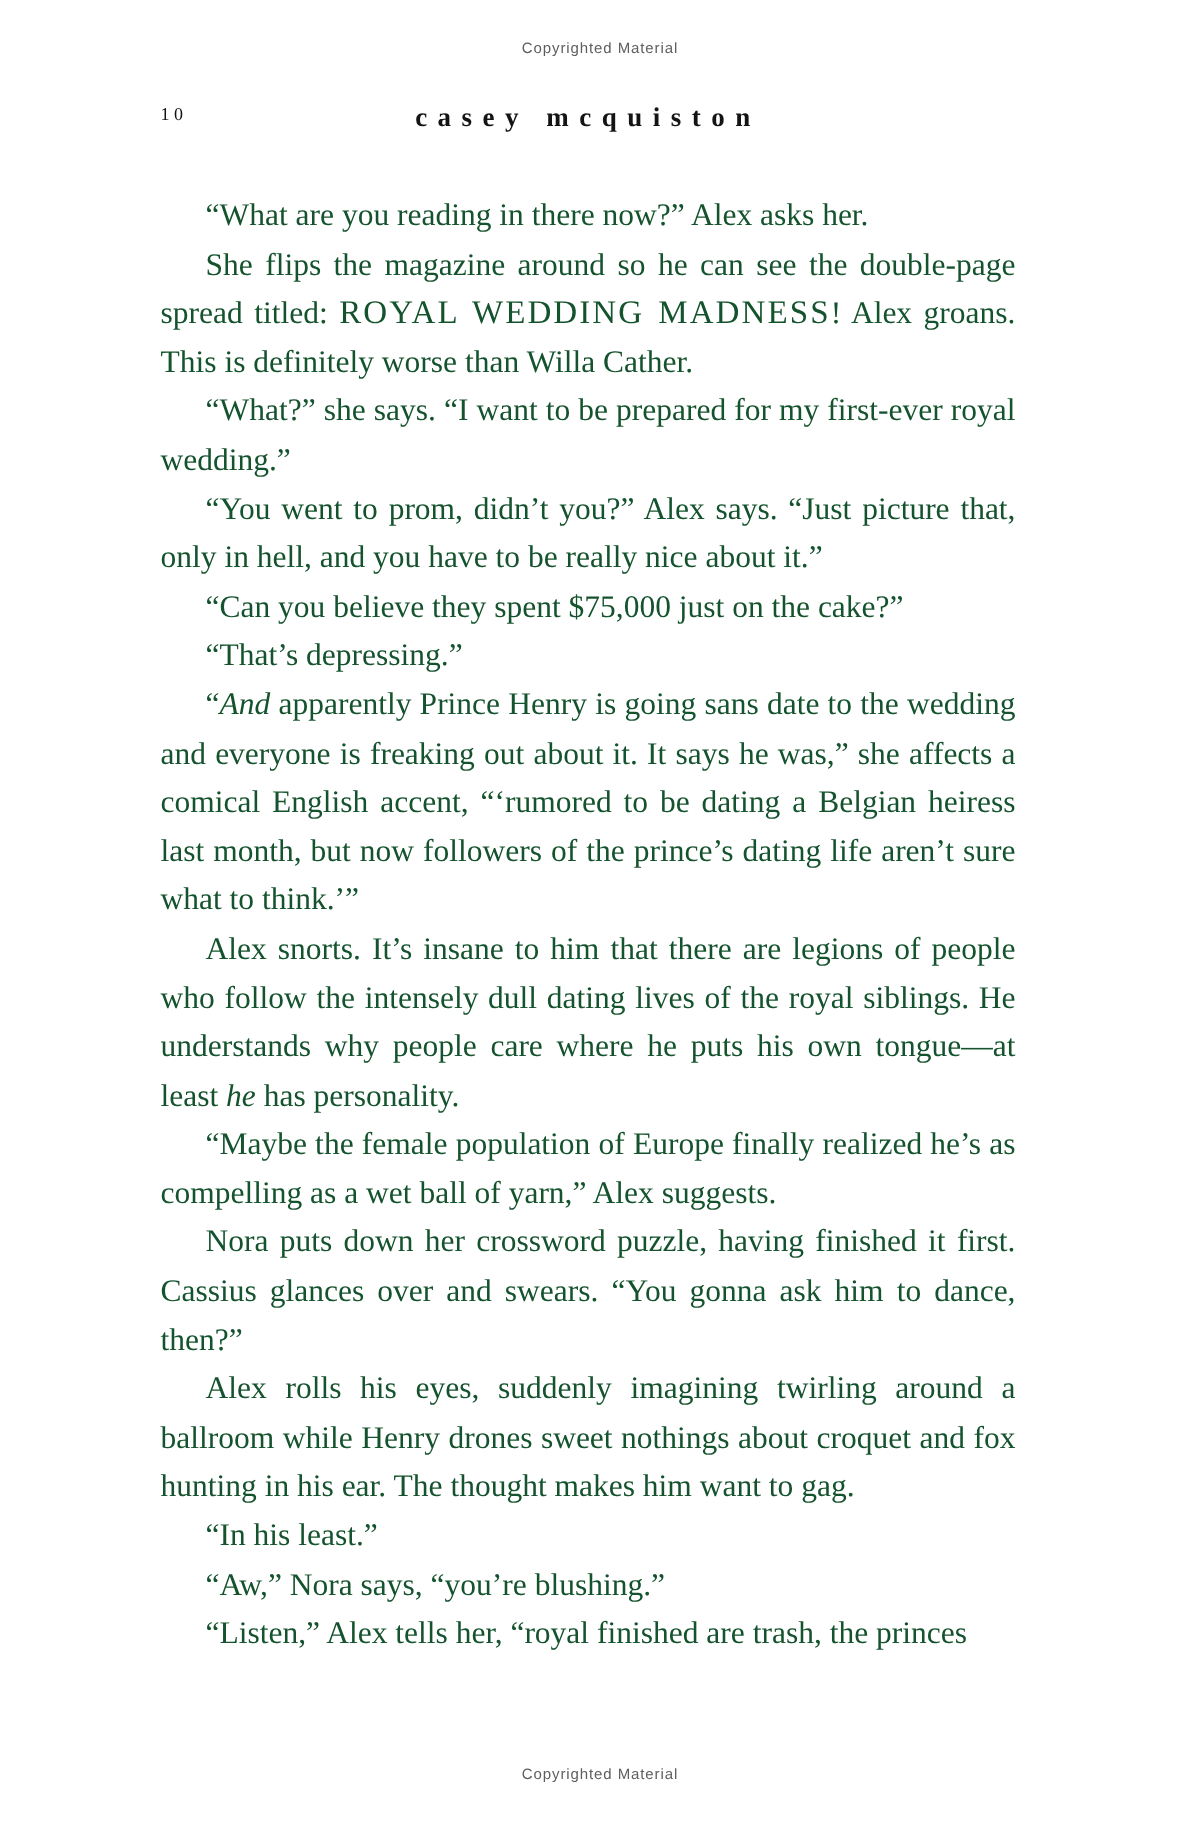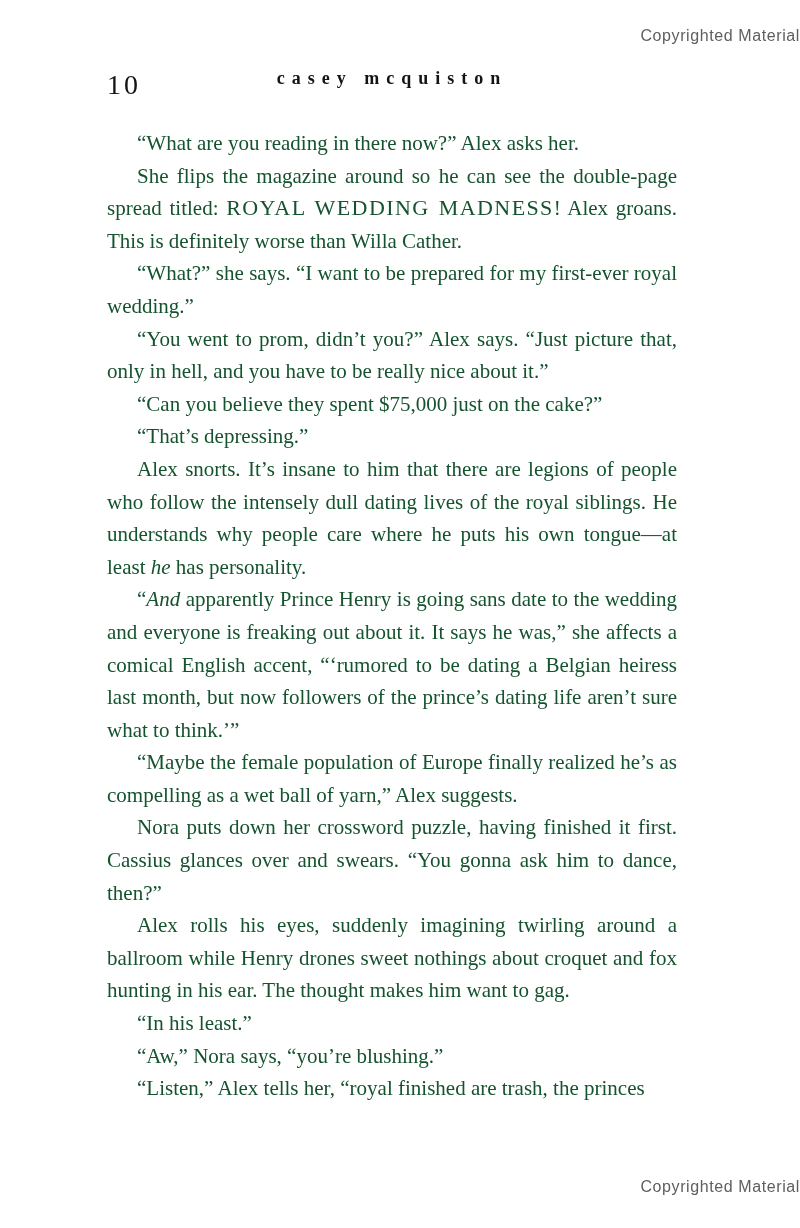--- a/index.html
+++ b/index.html
@@ -13,41 +13,41 @@
     height: 1228px;
     background: #ffffff;
     font-family: "Liberation Serif", serif;
     color: #141414;
     overflow: hidden;
   }
   .copyright {
     position: absolute;
     left: 0;
     width: 100%;
-    text-align: right;
+    text-align: center;
     font-family: "Liberation Sans", sans-serif;
-    font-size: 16px;
+    font-size: 10px;
     letter-spacing: 0.6px;
     color: #5e5e5e;
   }
   .copyright.top { top: 27px; }
   .copyright.bottom { top: 1178px; }
 
   .header {
     position: absolute;
     top: 68px;
     left: 107px;
     width: 570px;
     height: 26px;
   }
   .pagenum {
     position: absolute;
     left: 0;
     top: 1px;
-    font-size: 28px;
+    font-size: 12px;
     letter-spacing: 3px;
   }
   .running {
     display: block;
     text-align: center;
     font-size: 18px;
     letter-spacing: 7px;
     font-weight: bold;
   }
 
@@ -86,22 +86,22 @@
     <span class="running">casey mcquiston</span>
   </div>
 
   <div class="body-text">
       <p><span>“What are you reading in there now?” Alex asks her.</span></p>
       <p><span>She flips the magazine around so he can see the double-page spread titled: </span><span class="smallcaps">ROYAL WEDDING MADNESS</span><span>! Alex groans. This is definitely worse than Willa Cather.</span></p>
       <p><span>“What?” she says. “I want to be prepared for my first-ever royal wedding.”</span></p>
       <p><span>“You went to prom, didn’t you?” Alex says. “Just picture that, only in hell, and you have to be really nice about it.”</span></p>
       <p><span>“Can you believe they spent $75,000 just on the cake?”</span></p>
       <p><span>“That’s depressing.”</span></p>
+      <p><span>“</span><span class="italic">And</span><span> apparently Prince Henry is going sans date to the wedding and everyone is freaking out about it. It says he was,” she affects a comical English accent, “‘rumored to be dating a Belgian heiress last month, but now followers of the prince’s dating life aren’t sure what to think.’”</span></p>
       <p><span>Alex snorts. It’s insane to him that there are legions of people who follow the intensely dull dating lives of the royal siblings. He understands why people care where he puts his own tongue—at least </span><span class="italic">he</span><span> has personality.</span></p>
-      <p><span>“</span><span class="italic">And</span><span> apparently Prince Henry is going sans date to the wedding and everyone is freaking out about it. It says he was,” she affects a comical English accent, “‘rumored to be dating a Belgian heiress last month, but now followers of the prince’s dating life aren’t sure what to think.’”</span></p>
       <p><span>“Maybe the female population of Europe finally realized he’s as compelling as a wet ball of yarn,” Alex suggests.</span></p>
       <p><span>Nora puts down her crossword puzzle, having finished it first. Cassius glances over and swears. “You gonna ask him to dance, then?”</span></p>
       <p><span>Alex rolls his eyes, suddenly imagining twirling around a ballroom while Henry drones sweet nothings about croquet and fox hunting in his ear. The thought makes him want to gag.</span></p>
       <p><span>“In his least.”</span></p>
       <p><span>“Aw,” Nora says, “you’re blushing.”</span></p>
       <p><span>“Listen,” Alex tells her, “royal finished are trash, the princes</span></p>
     </div>
 
   <div class="copyright bottom">Copyrighted Material</div>
 

